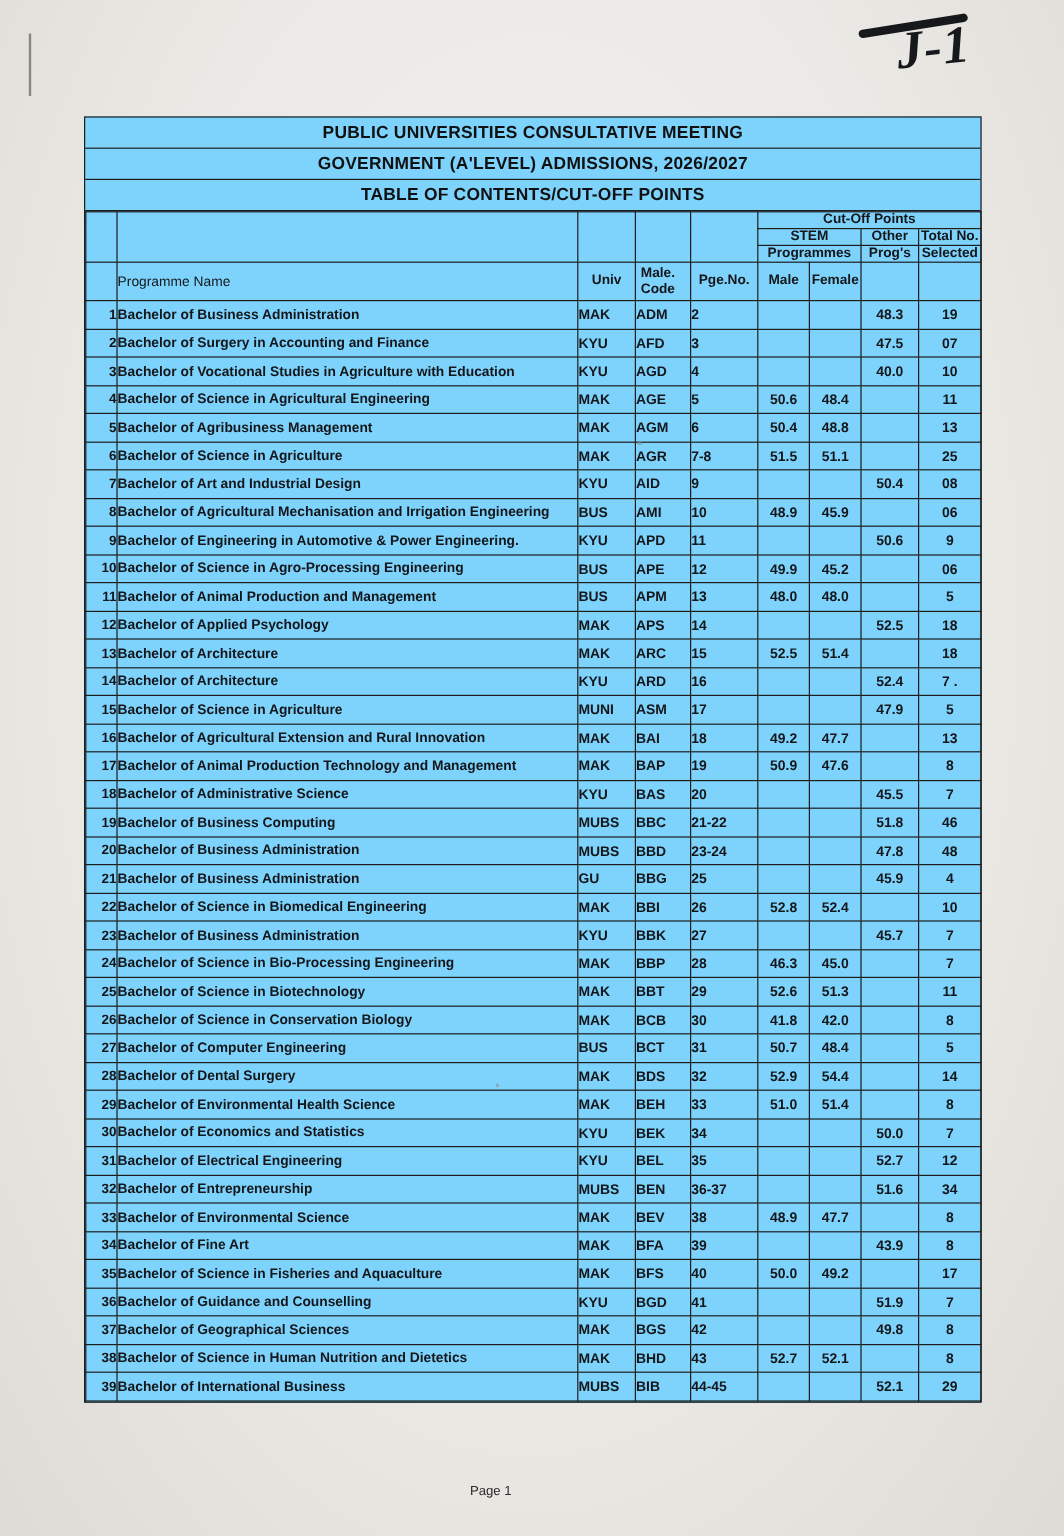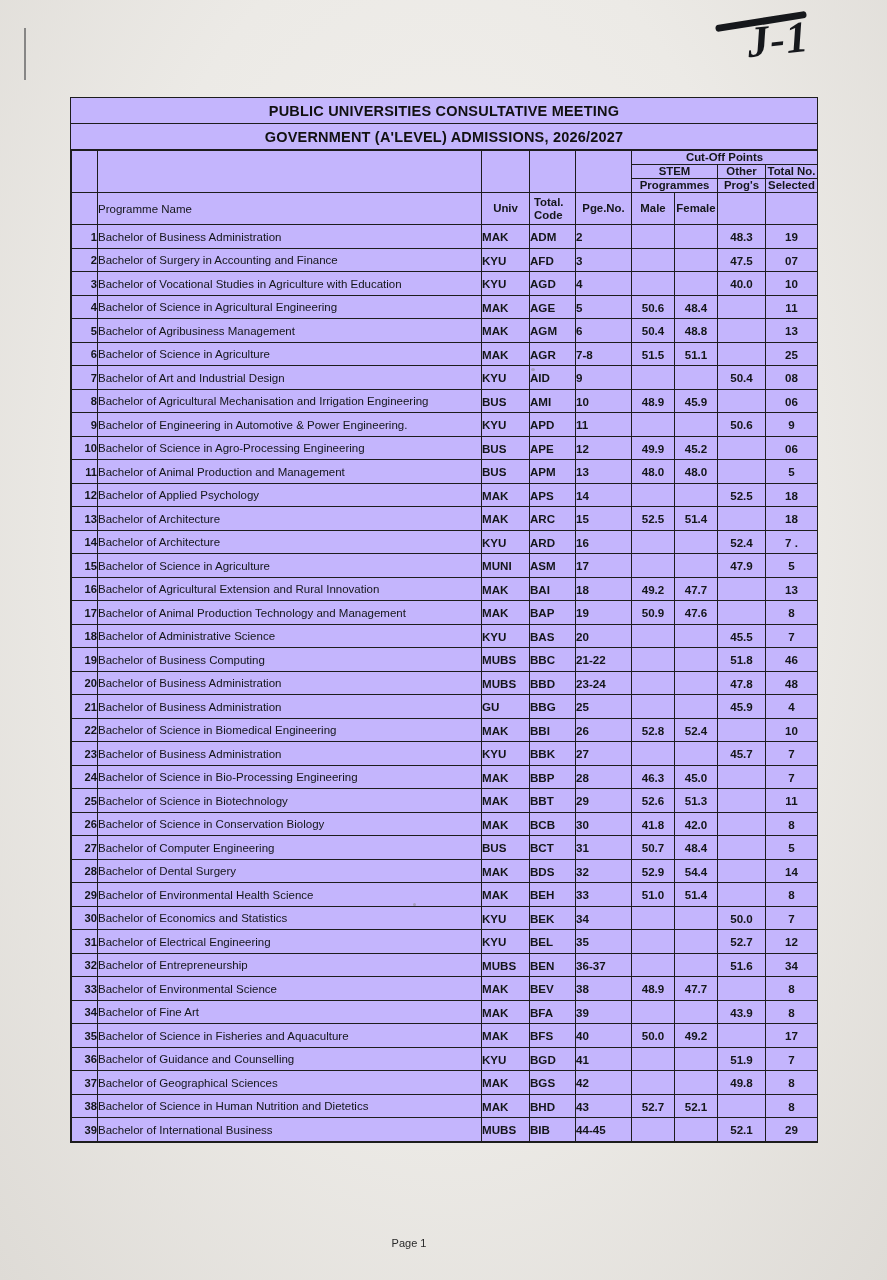--- a/index.html
+++ b/index.html
@@ -58,21 +58,21 @@
     border-radius: 4px;
     transform: rotate(-9deg);
   }
 
   .doc {
     position: absolute;
     left: 70px;
     top: 97px;
     width: 748px;
     border: 1.4px solid #1d1d1d;
-    background: #c4b5fd;
+    background: #7dd3fc;
     box-sizing: border-box;
   }
   .title-block {
     border-bottom: 1.2px solid #1d1d1d;
   }
   .title-line {
     text-align: center;
     font-weight: bold;
     color: #111;
     letter-spacing: .2px;
@@ -116,21 +116,21 @@
   .hdr-blank { background: transparent; }
   .row-idx {
     text-align: right;
     padding: 2px 3px 2px 0;
     font-weight: bold;
     font-size: 11.2px;
   }
   .row-name {
     text-align: left;
     padding: 2px 2px 2px 5px;
-    font-weight: normal;
+    font-weight: bold;
     font-size: 11.5px;
     white-space: nowrap;
     overflow: hidden;
   }
   .row-univ {
     text-align: left;
     padding: 2px 1px 2px 4px;
     font-weight: bold;
   }
   .row-code {
@@ -174,20 +174,21 @@
 
   <div class="left-mark"></div>
   <div class="hand-stroke"></div>
   <div class="hand-label">J-1</div>
 
   <div class="doc">
 
     <div class="title-block">
       <div class="title-line">PUBLIC UNIVERSITIES CONSULTATIVE MEETING</div>
       <div class="title-line">GOVERNMENT (A'LEVEL) ADMISSIONS, 2026/2027</div>
+      <div class="title-line">TABLE OF CONTENTS/CUT-OFF POINTS</div>
     </div>
 
     <table class="grid">
       <colgroup>
         <col class="c-idx">
           <col class="c-name">
           <col class="c-univ">
           <col class="c-code">
         <col class="c-pg">
           <col class="c-m">
@@ -212,21 +213,21 @@
         <tr>
           <td class="hdr-cell" colspan="2">Programmes</td>
           <td class="hdr-cell">Prog's</td>
           <td class="hdr-cell">Selected</td>
         </tr>
         <tr style="height:32px">
           <td class="hdr-blank"></td>
           <td class="row-name" style="font-weight:normal">Programme Name</td>
           <td class="hdr-cell">Univ</td>
           <td class="hdr-cell" style="text-align:left;padding-left:4px">
-            <div>Total.</div>
+            <div>Male.</div>
             <div>Code</div>
           </td>
           <td class="hdr-cell">Pge.No.</td>
           <td class="hdr-cell">Male</td>
           <td class="hdr-cell">Female</td>
           <td class="hdr-blank"></td>
           <td class="hdr-blank"></td>
         </tr>
       </thead>
       <tbody id="tbody">

